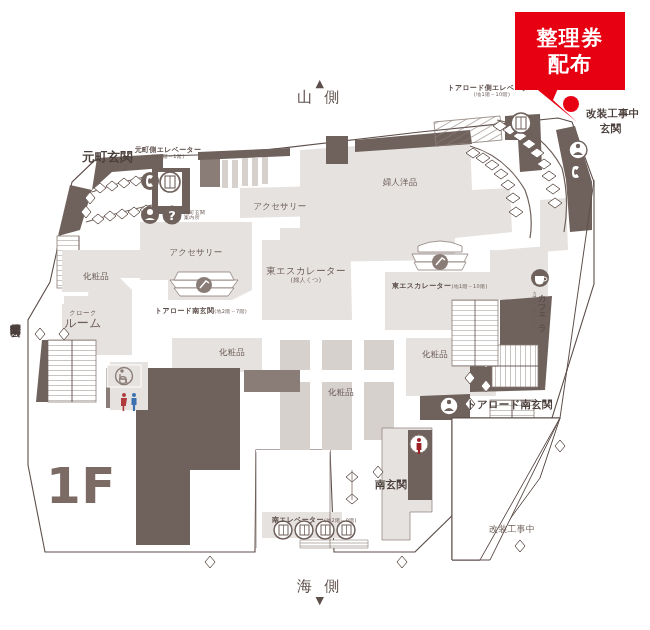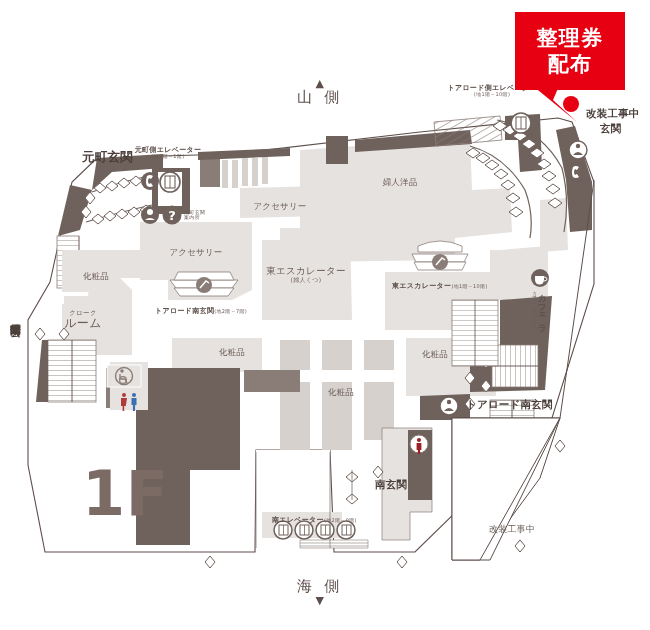--- a/index.html
+++ b/index.html
@@ -41,25 +41,24 @@
   .entrance.sm { font-size: 10.5px; }
   .facility { font-size: 7px; font-weight: bold; color: #5d4f4b; }
   .tiny { font-size: 6px; color: #6b5c57; }
   .dir {
     font-size: 15px;
     font-weight: normal;
     color: #5d4f4b;
     letter-spacing: 0.25em;
   }
   .floorno {
-    font-size: 62px;
+    font-size: 50px;
     font-weight: bold;
     color: #7b6b64;
     letter-spacing: 0.01em;
-    margin-left: 36px;
   }
   .vertical {
     writing-mode: vertical-rl;
     text-orientation: upright;
   }
   
   #callout {
     position: absolute;
     left: 515px;
     top: 12px;

